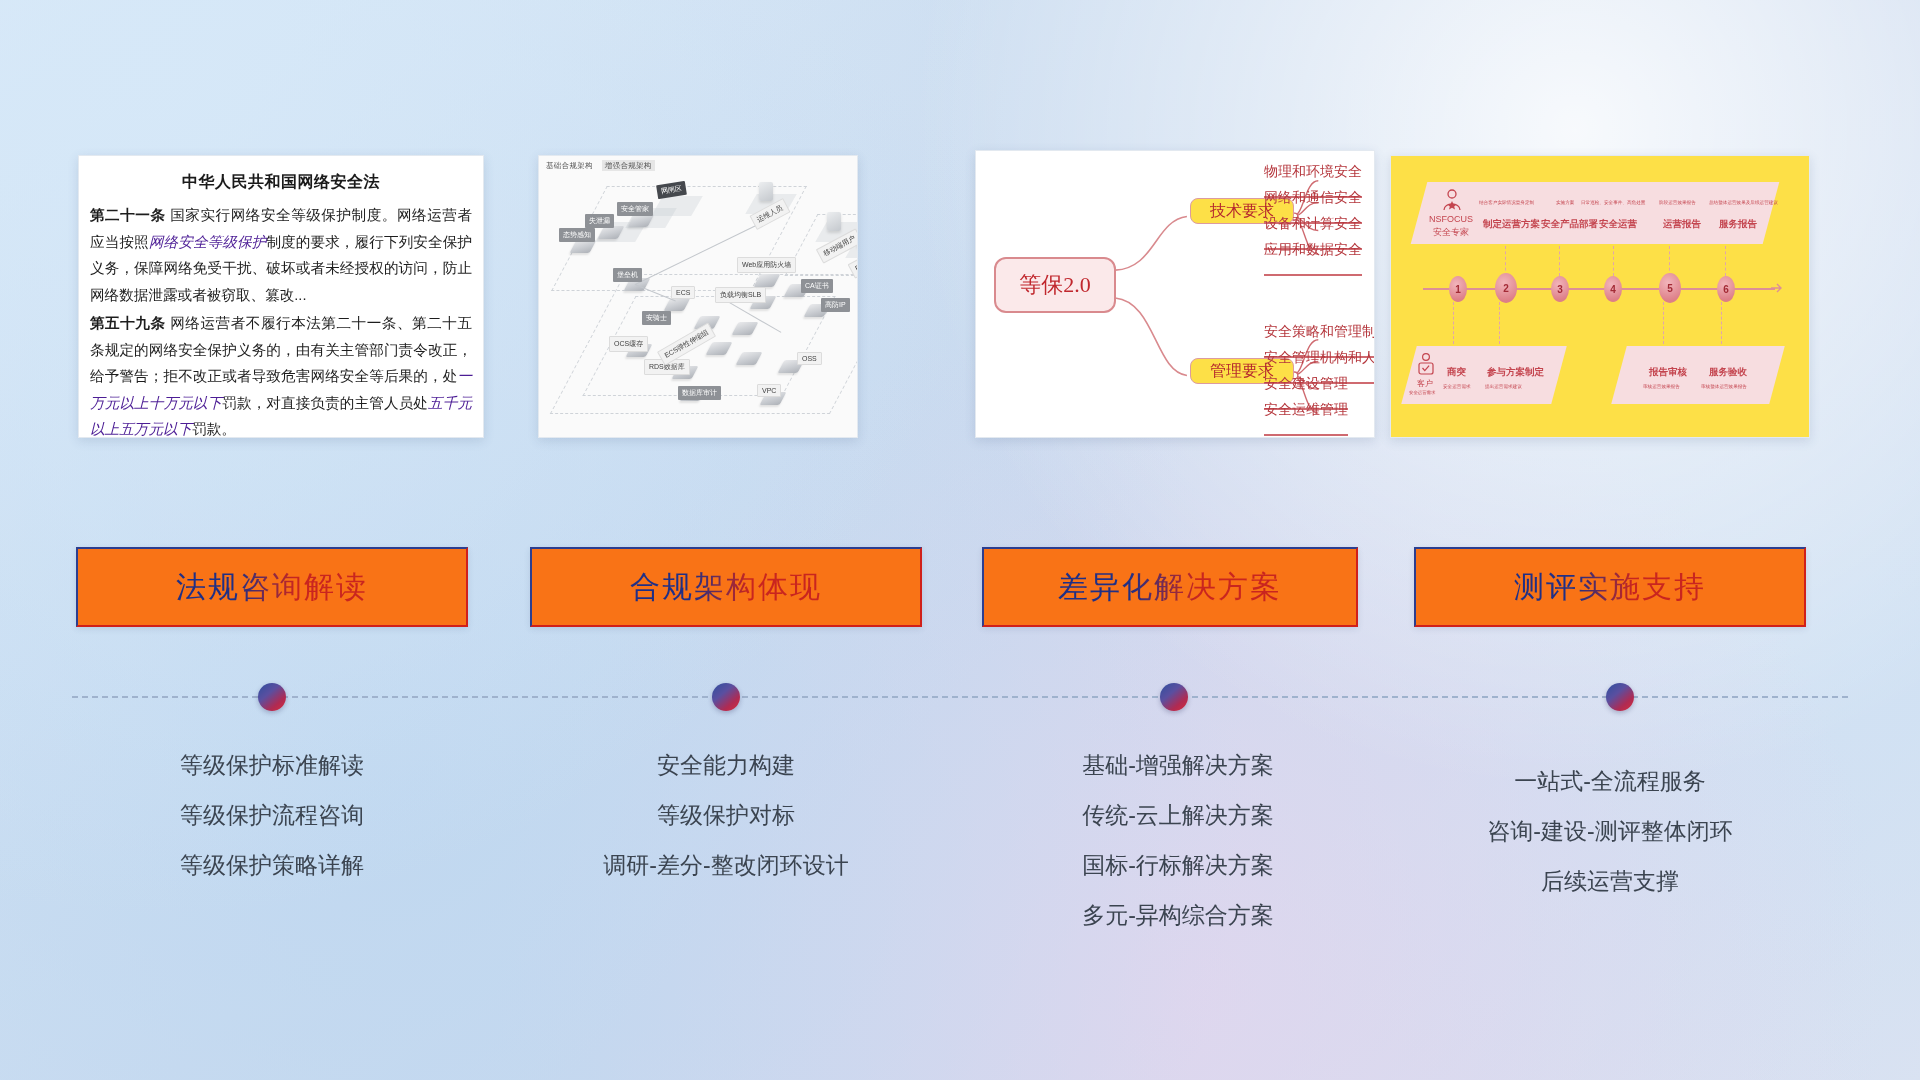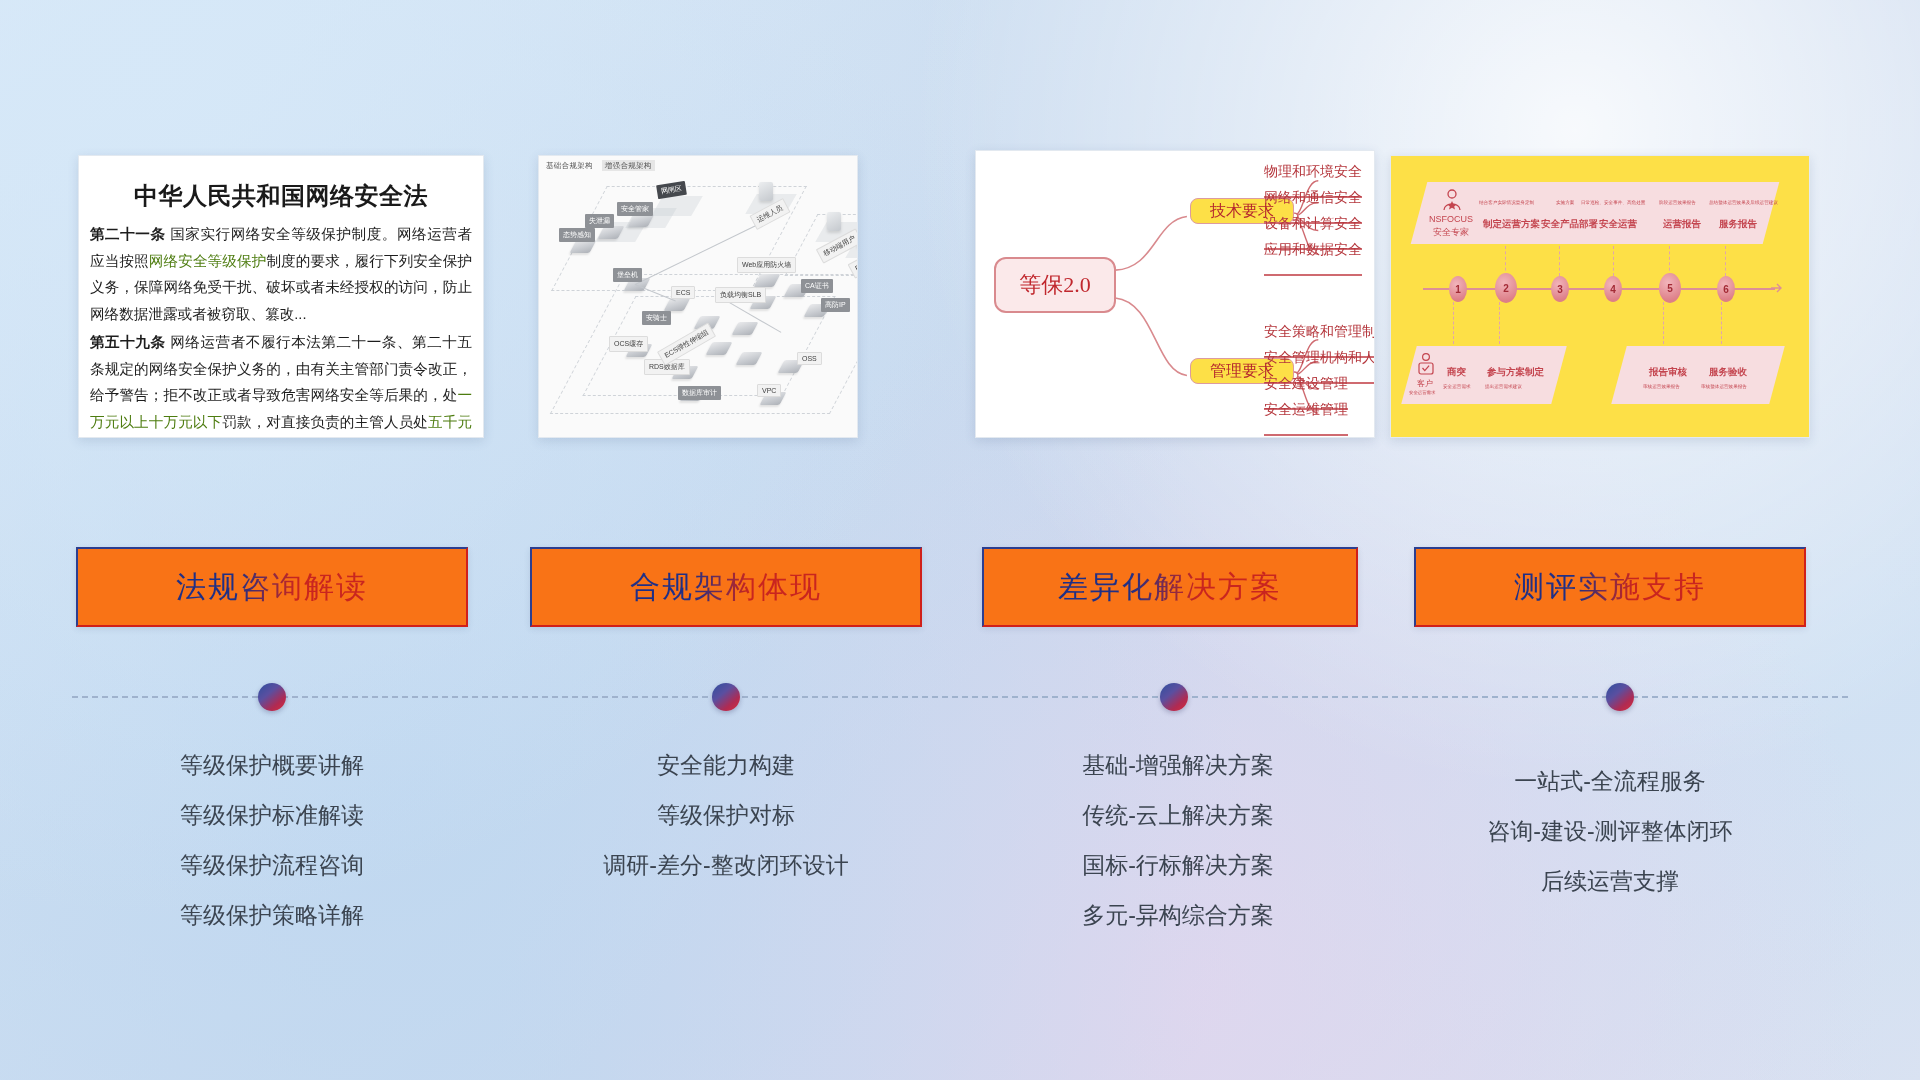--- a/index.html
+++ b/index.html
@@ -23,30 +23,30 @@
     background: #ffffff;
     border: 1px solid #e3e9f0;
     box-shadow: 0 3px 10px rgba(60,90,130,0.16);
     overflow: hidden;
   }
   .card-inner { position: absolute; inset: 0; }
 
   
   .law-title {
     text-align: center;
-    font-size: 24px;
+    font-size: 16px;
     font-weight: bold;
     color: #1a1a1a;
-    margin: 24px 0 9px 0;
+    margin: 16px 0 9px 0;
     letter-spacing: .5px;
   }
   .law-body { padding: 0 11px; font-size: 14.6px; line-height: 26.5px; color: #1d1d1d; }
   .law-body p { margin-bottom: 2px; text-align: justify; }
   .law-art { font-weight: bold; }
-  .hl { color: #4d7c0f; }
+  .hl { color: #4c1d95; font-style: italic; }
 
   
   .arch { position: absolute; inset: 0; background: #fafafa; }
   .arch-tabs { position: absolute; top: 5px; left: 7px; font-size: 7.5px; color: #555; letter-spacing: .3px; }
   .arch-tabs span { margin-right: 9px; }
   .arch-tabs .t2 { background: #e6e6e6; padding: 1px 3px; }
   .node {
     position: absolute;
     font-size: 7px;
     color: #fff;
@@ -385,21 +385,20 @@
     <span class="tt">测评实施支持</span>
   </div>
 
   <div class="axis"></div>
   <div class="axis-dot" style="left:258px;"></div>
   <div class="axis-dot" style="left:712px;"></div>
   <div class="axis-dot" style="left:1160px;"></div>
   <div class="axis-dot" style="left:1606px;"></div>
 
   <div class="col" style="left:76px; width:392px;">
-    <div class="item">等级保护概要讲解</div>
     <div class="item">等级保护标准解读</div>
     <div class="item">等级保护流程咨询</div>
     <div class="item">等级保护策略详解</div>
   </div>
   <div class="col" style="left:530px; width:392px;">
     <div class="item">安全能力构建</div>
     <div class="item">等级保护对标</div>
     <div class="item">调研-差分-整改闭环设计</div>
   </div>
   <div class="col" style="left:982px; width:392px;">

